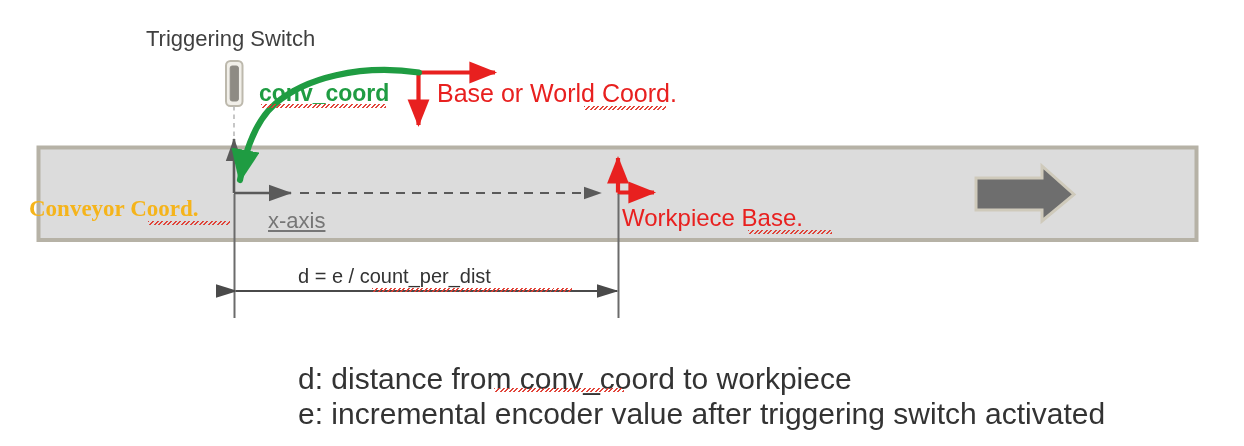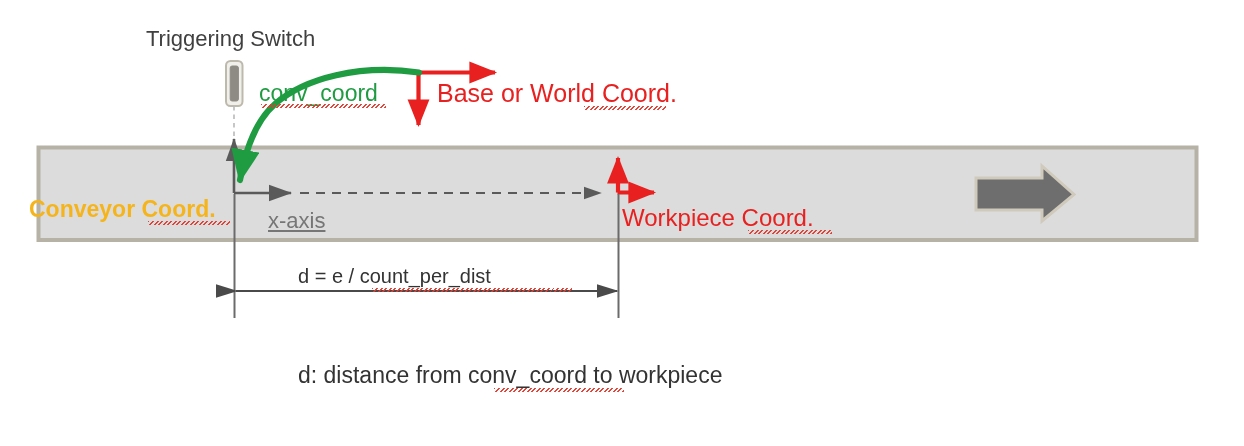--- a/index.html
+++ b/index.html
@@ -33,35 +33,36 @@
   .lbl-trigger {
     left: 146px;
     top: 26px;
     font-size: 22px;
     color: #404040;
   }
   .lbl-conv-coord {
     left: 259px;
     top: 80px;
     font-size: 23px;
-    font-weight: normal;
+    font-weight: bold;
     color: #1f9c42;
   }
   .lbl-base-coord {
     left: 437px;
     top: 79px;
     font-size: 25px;
     color: #e8201f;
   }
   .lbl-conveyor-coord {
     left: 29px;
     top: 196px;
     font-size: 23px;
     font-weight: bold;
     color: #f5b41b;
+    font-family: Liberation Serif, serif;
   }
   .lbl-xaxis {
     left: 268px;
     top: 208px;
     font-size: 22px;
     color: #767676;
     text-decoration: underline;
   }
   .lbl-workpiece-coord {
     left: 622px;
@@ -71,21 +72,21 @@
   }
   .lbl-dim {
     left: 298px;
     top: 265px;
     font-size: 20px;
     color: #333333;
   }
   .lbl-note {
     left: 298px;
     top: 362px;
-    font-size: 23px;
+    font-size: 30px;
     color: #333333;
   }
   .lbl-note .note-line {
     display: block;
   }
   
   .squig {
     position: absolute;
     height: 4px;
     background-image:
@@ -166,24 +167,25 @@
   <div class="squig" style="left:261px; top:104px; width:125px;"></div>
 
   <div class="lbl lbl-base-coord">Base or World Coord.</div>
   <div class="squig" style="left:584px; top:106px; width:82px;"></div>
 
   <div class="lbl lbl-conveyor-coord">Conveyor Coord.</div>
   <div class="squig" style="left:148px; top:221px; width:82px;"></div>
 
   <div class="lbl lbl-xaxis">x-axis</div>
 
-  <div class="lbl lbl-workpiece-coord">Workpiece Coord.</div>
+  <div class="lbl lbl-workpiece-coord">Workpiece Base.</div>
   <div class="squig" style="left:748px; top:230px; width:84px;"></div>
 
   <div class="lbl lbl-dim">d = e / count_per_dist</div>
   <div class="squig" style="left:372px; top:288px; width:200px;"></div>
 
   <div class="lbl lbl-note">
     <span class="note-line">d: distance from conv_coord to workpiece</span>
+    <span class="note-line">e: incremental encoder value after triggering switch activated</span>
   </div>
   <div class="squig" style="left:494px; top:388px; width:130px;"></div>
 
 </div>
 
 </body></html>

